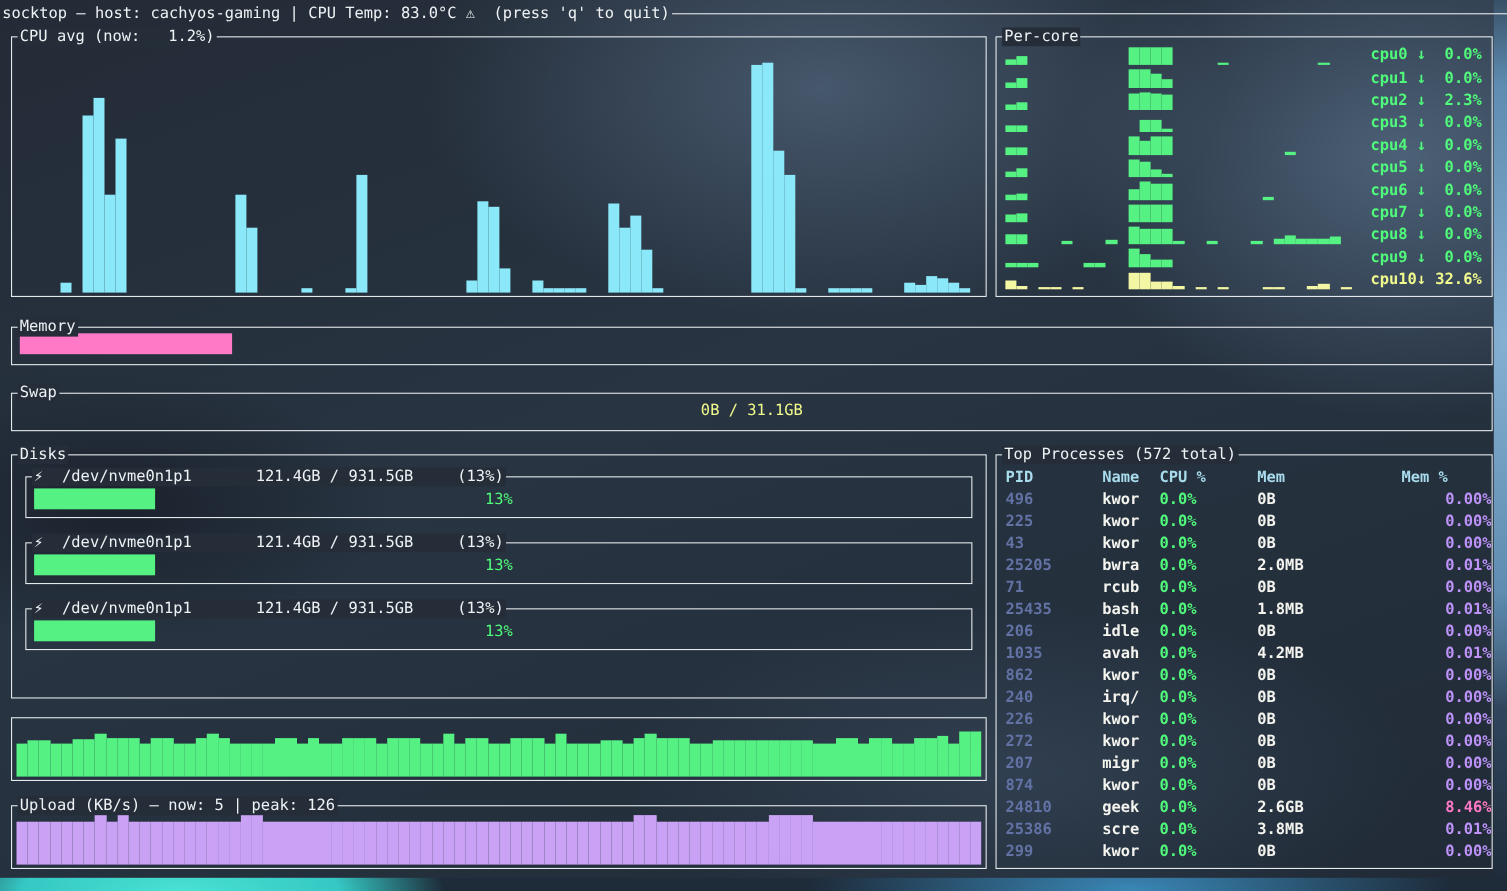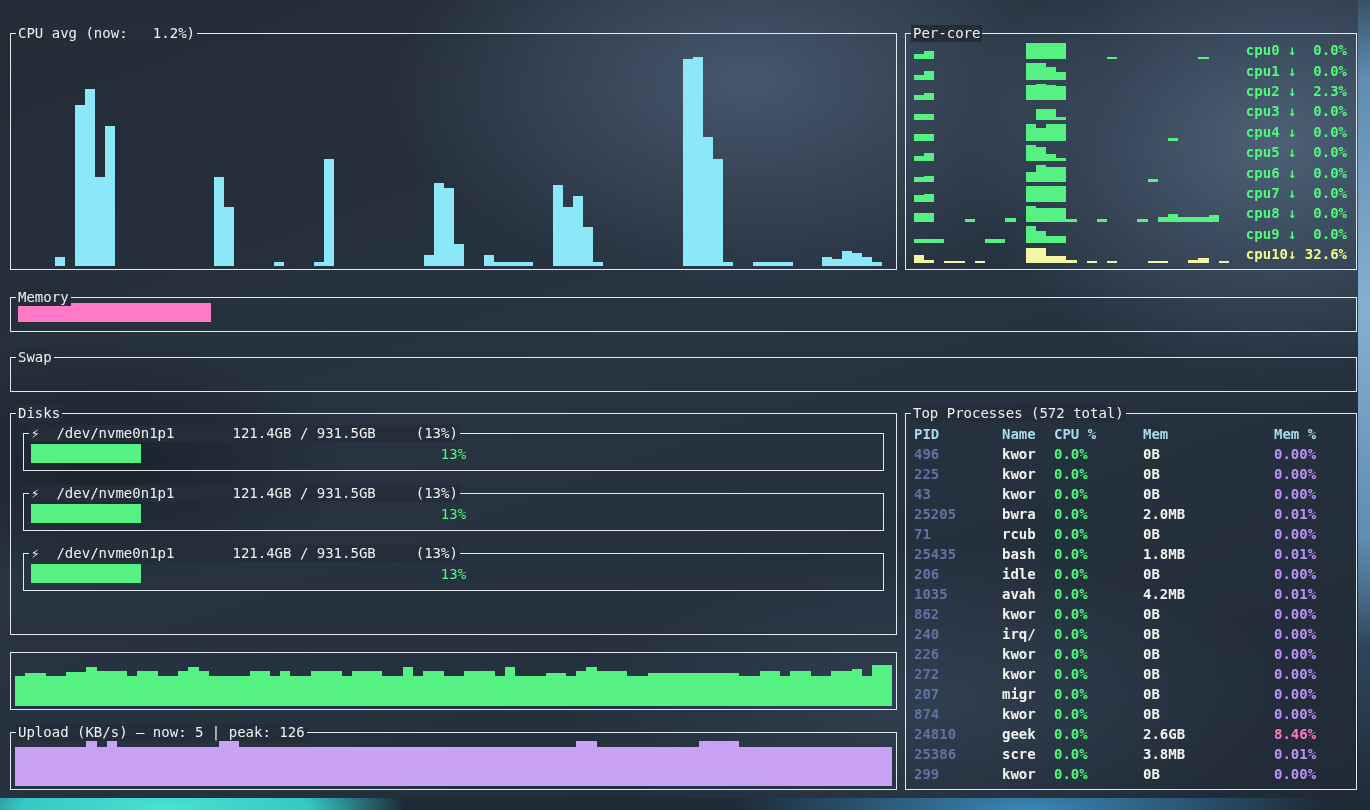--- a/index.html
+++ b/index.html
@@ -67,28 +67,32 @@
   .disk-entry .gauge { margin:10px 7px 0; height:19px; }
 
   
   .proc-body { position:absolute; inset:0; padding-top:10px; overflow:hidden; }
   .proc-grid-row { display:grid; grid-template-columns:88px 52px 89px 131px 1fr; padding-left:8px; height:20px; align-items:center; font-weight:bold; white-space:pre; }
   .proc-header { color:var(--header_cyan); }
   .proc-pid { color:var(--pid_blue); }
   .proc-name { color:var(--white_strong); }
   .proc-cpu { color:var(--green); }
   .proc-mem { color:var(--white_strong); }
-  .proc-memp { color:var(--purple); }
+  .proc-memp { color:var(--purple);text-align:right; }
   .proc-memp.hot { color:var(--pink); }
 </style>
 </head>
 <body>
 
 <div class="terminal">
 
+  <div class="titlebar">
+    <span class="app-title-text">socktop — host: cachyos-gaming | CPU Temp: 83.0°C ⚠  (press 'q' to quit)</span>
+    <div class="tline"></div>
+  </div>
 
   <div class="panel" style="left:10px; top:33px; width:887px; height:237px;">
     <span class="ptitle">CPU avg (now:   1.2%)</span>
     <div class="chart cpu-chart" style="left:4px; right:4px; top:14px; bottom:3px;">
         <div class="bar" style="height: 0%;"></div>
         <div class="bar" style="height: 0%;"></div>
         <div class="bar" style="height: 0%;"></div>
         <div class="bar" style="height: 0%;"></div>
         <div class="bar" style="height: 4%;"></div>
         <div class="bar" style="height: 0%;"></div>
@@ -625,20 +629,24 @@
 
   <div class="panel" style="left:10px; top:297px; width:1347px; height:35px;">
     <span class="ptitle">Memory</span>
     <div class="gauge" style="margin:5px 7px 0;">
       <div class="gfill pink-fill" style="width: 14.5%;"></div>
     </div>
   </div>
 
   <div class="panel" style="left:10px; top:357px; width:1347px; height:35px;">
     <span class="ptitle">Swap</span>
+    <div class="gauge" style="margin:5px 7px 0;">
+      <div class="gfill pink-fill" style="width: 0%;"></div>
+      <span class="glabel yellow-text">0B / 31.1GB</span>
+    </div>
   </div>
 
   <div class="panel" style="left:10px; top:413px; width:887px; height:222px;">
     <span class="ptitle">Disks</span>
     <div class="disk-body">
       <div class="disk-entry">
           <div class="ptitle disk-title">
             <span class="disk-icon">⚡</span>
             <span class="disk-path">/dev/nvme0n1p1</span>
             <span class="disk-usage">121.4GB / 931.5GB</span>

